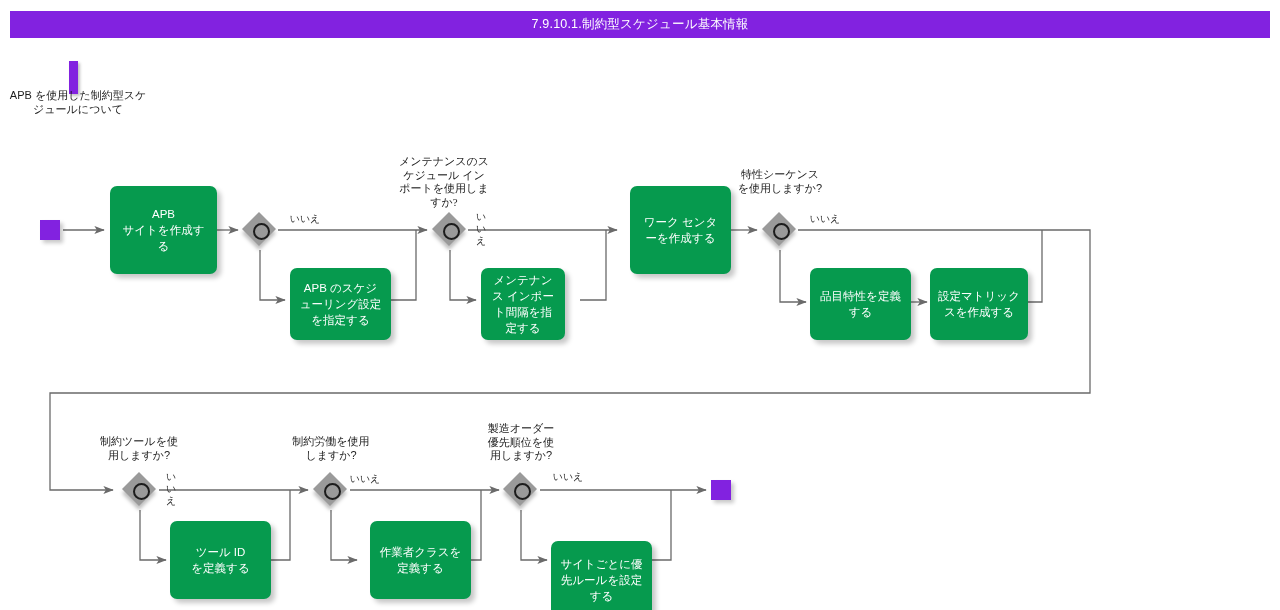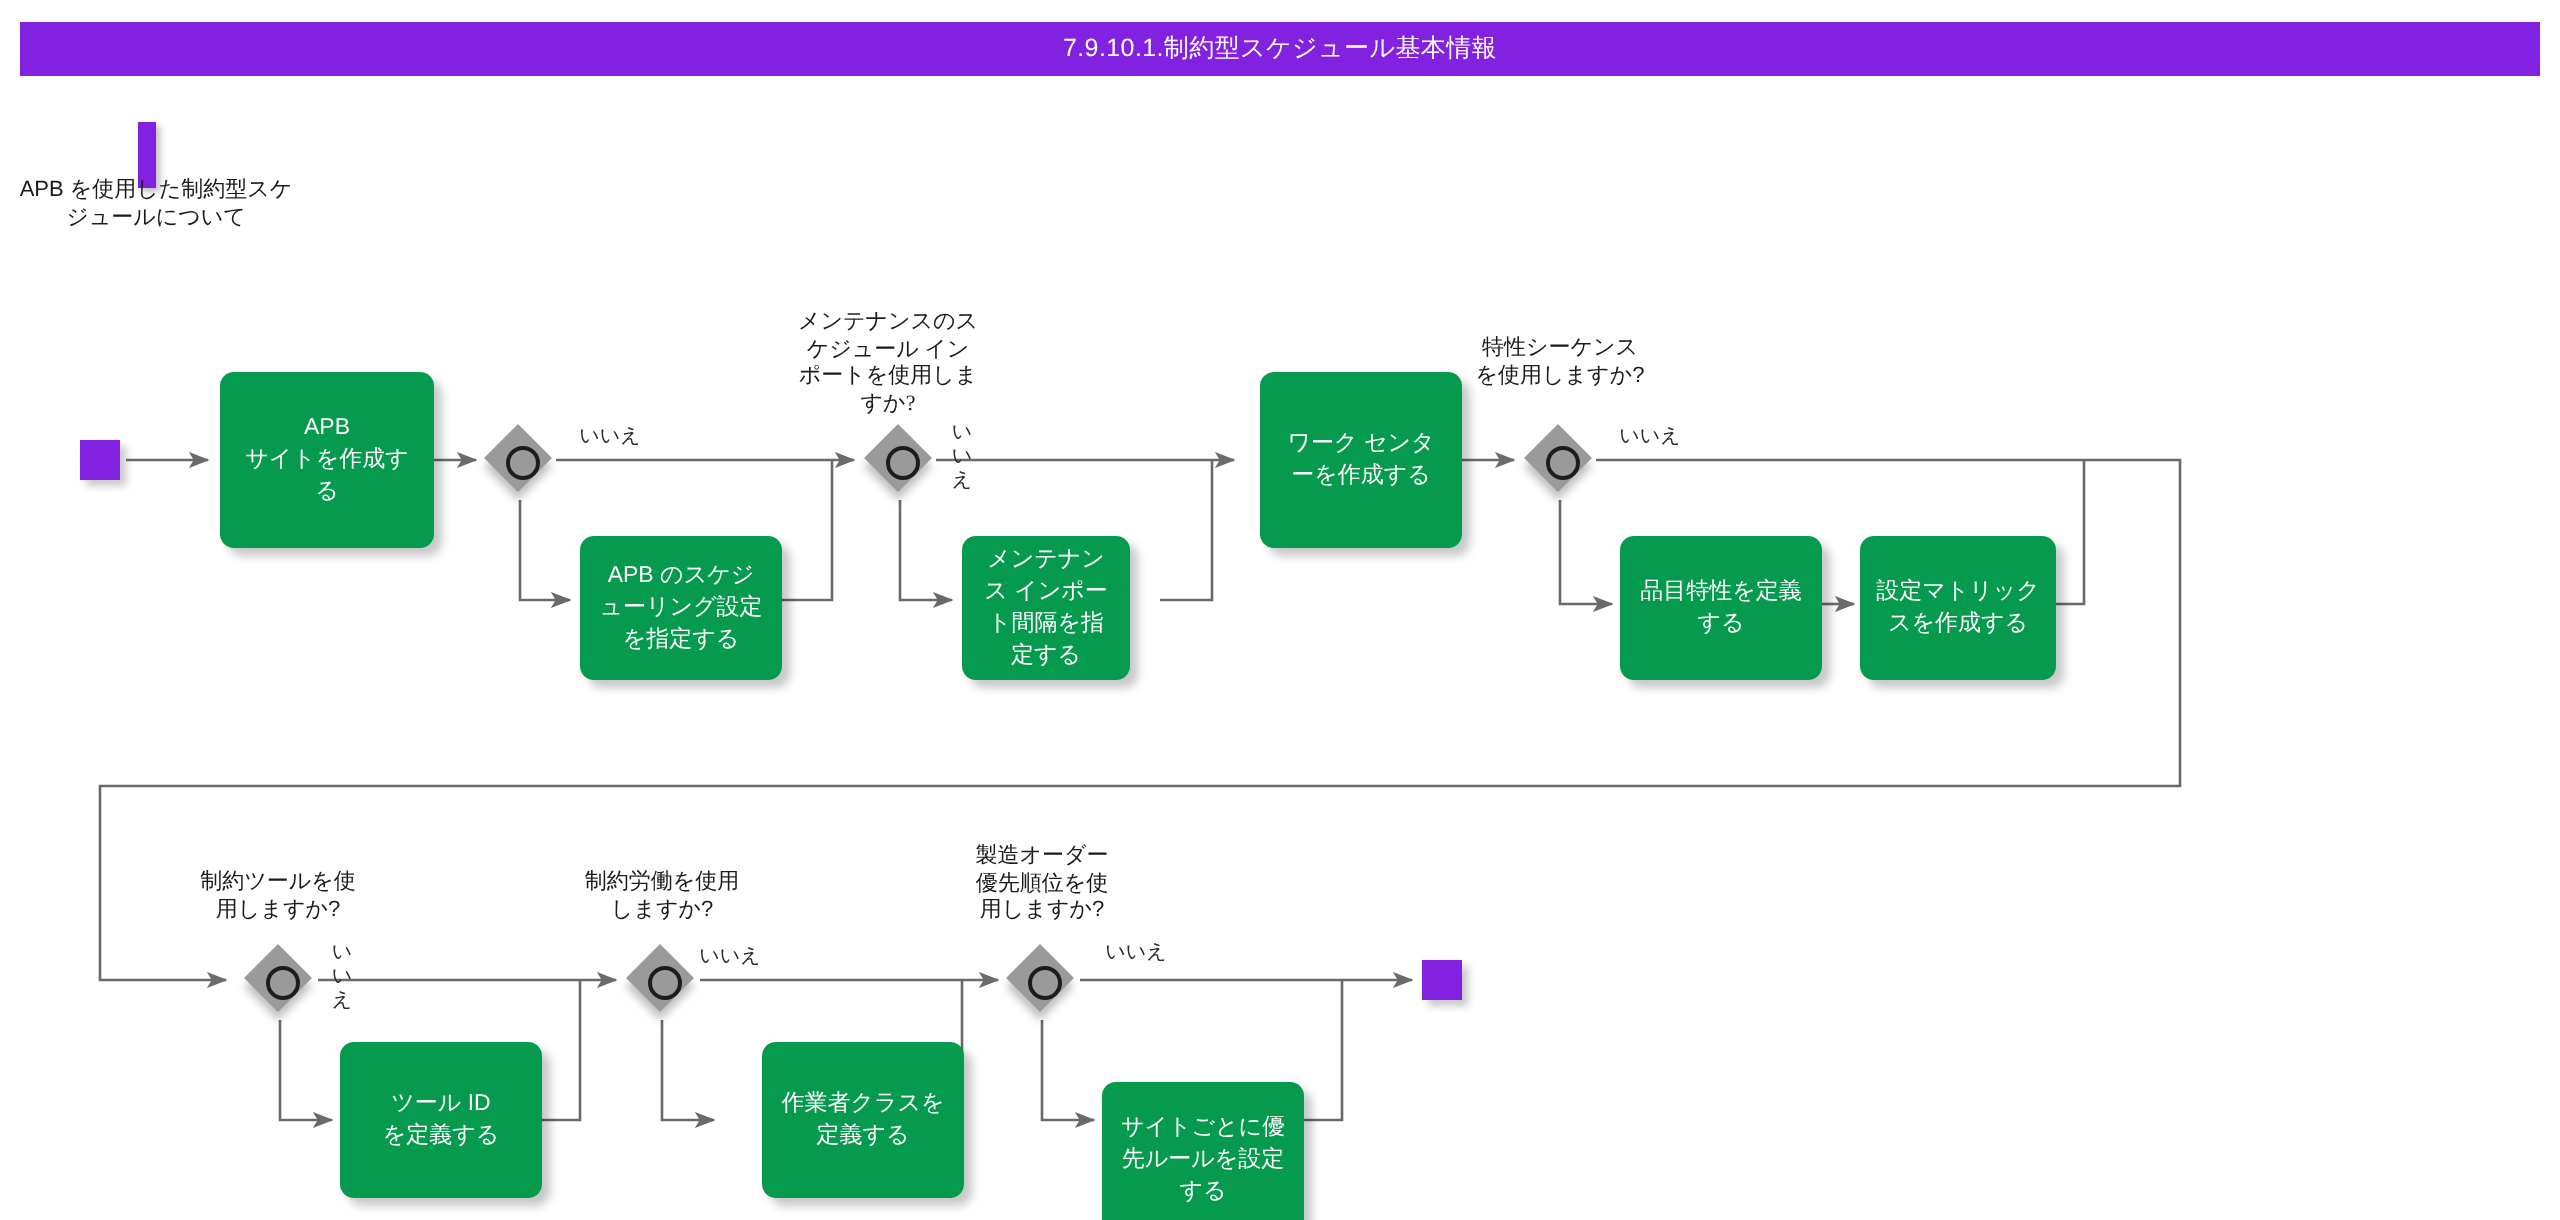--- a/index.html
+++ b/index.html
@@ -197,21 +197,21 @@
   <div class="process-box" style="left:481px; top:268px; width:84px; height:72px;">メンテナンス インポート間隔を指定する</div>
 
   <div class="process-box" style="left:630px; top:186px; width:101px; height:88px;">ワーク センターを作成する</div>
 
   <div class="process-box" style="left:810px; top:268px; width:101px; height:72px;">品目特性を定義する</div>
 
   <div class="process-box" style="left:930px; top:268px; width:98px; height:72px;">設定マトリックスを作成する</div>
 
   <div class="process-box" style="left:170px; top:521px; width:101px; height:78px;">ツール ID<br>を定義する</div>
 
-  <div class="process-box" style="left:381px; top:521px; width:101px; height:78px;">作業者クラスを定義する</div>
+  <div class="process-box" style="left:370px; top:521px; width:101px; height:78px;">作業者クラスを定義する</div>
 
   <div class="process-box" style="left:551px; top:541px; width:101px; height:78px;">サイトごとに優先ルールを設定する</div>
 
   <div class="decision" style="left:243px; top:213px;">
     <div class="dia"></div>
     <div class="ring"></div>
   </div>
   <div class="edge-label" style="left:288px; top:213px; width:34px;">いいえ</div>
 
   <div class="dec-label" style="left:398px; top:155px; width:92px;font-family:Liberation Serif, serif;">メンテナンスのスケジュール インポートを使用しますか?</div>

